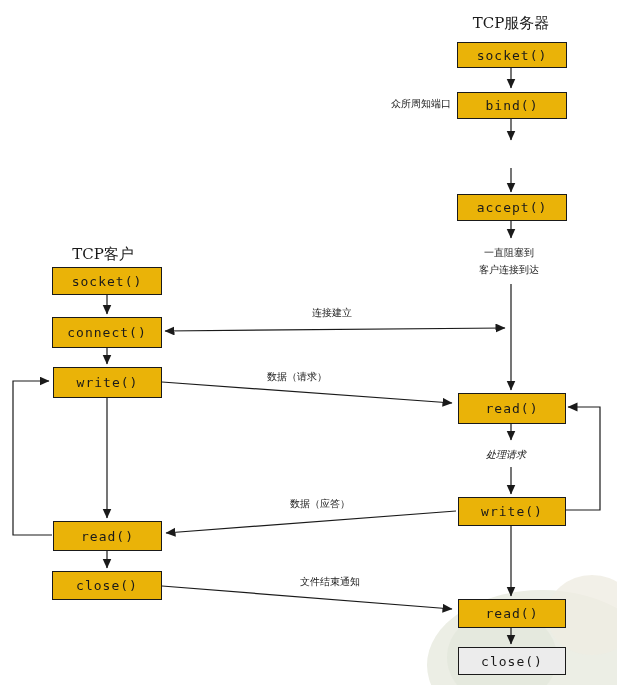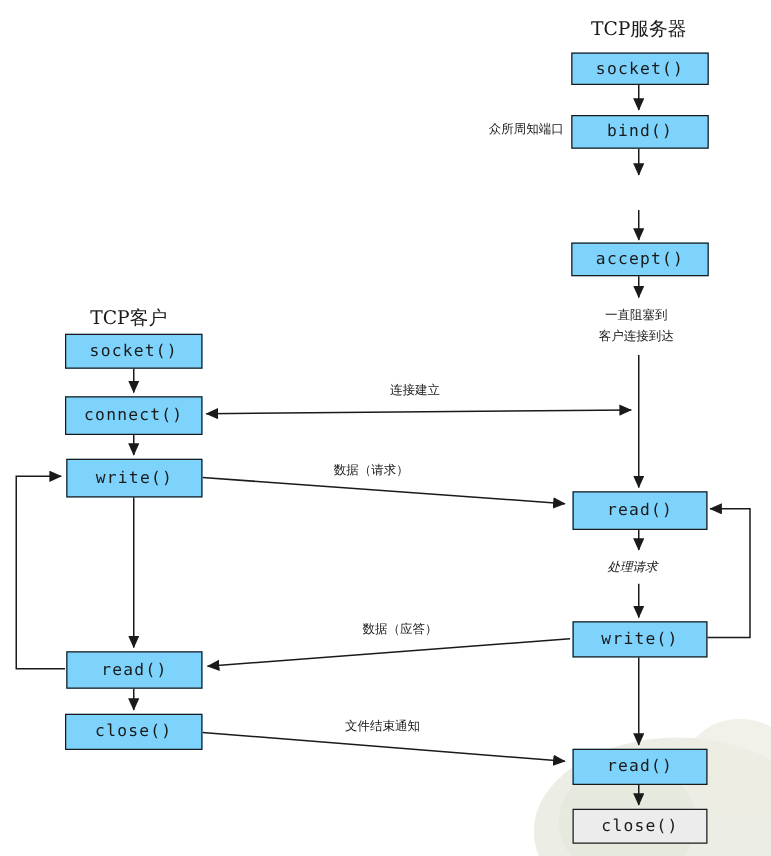--- a/index.html
+++ b/index.html
@@ -7,21 +7,21 @@
     position:relative;width:617px;height:685px;background:#ffffff;overflow:hidden;
     font-family:"DejaVu Serif","Liberation Serif",serif;color:#1a1a1a;
   }
   .wm{position:absolute;z-index:0;}
   .wm-blob1{right:-40px;bottom:-55px;width:230px;height:150px;border-radius:50%;background:#eceee5;}
   .wm-blob2{right:60px;bottom:-20px;width:110px;height:95px;border-radius:50%;background:#e3e7db;opacity:.7;}
   .wm-blob3{right:-20px;bottom:30px;width:90px;height:80px;border-radius:50%;background:#efece2;opacity:.8;}
   svg.lines{position:absolute;left:0;top:0;z-index:1;}
   .box{
     position:absolute;z-index:2;display:flex;align-items:center;justify-content:center;
-    border:1px solid #1a1a1a;background:#7dd3fc;
+    border:1px solid #1a1a1a;background:#eab308;
     font-family:"DejaVu Sans Mono","Liberation Mono",monospace;
     font-size:13px;letter-spacing:1px;white-space:nowrap;
   }
   .box.shaded{background:#ececec;}
   .lbl{position:absolute;z-index:2;font-size:10px;white-space:nowrap;line-height:17px;}
   .lbl.centered{transform:translateX(-50%);text-align:center;}
   .lbl.right-aligned{text-align:right;}
   .title{font-size:15px;}
 </style>
 </head>
@@ -86,15 +86,15 @@
 
   <div class="lbl right-aligned" style="right:166px;top:95px;">众所周知端口</div>
   <div class="lbl centered" style="left:509px;top:244px;">
     <div>一直阻塞到</div>
     <div>客户连接到达</div>
   </div>
   <div class="lbl centered" style="left:332px;top:304px;">连接建立</div>
   <div class="lbl centered" style="left:297px;top:368px;">数据（请求）</div>
   <div class="lbl centered" style="left:506px;top:446px;font-style:italic;">处理请求</div>
   <div class="lbl centered" style="left:320px;top:495px;">数据（应答）</div>
-  <div class="lbl centered" style="left:306px;top:573px;">文件结束通知</div>
+  <div class="lbl centered" style="left:330px;top:573px;">文件结束通知</div>
 
 </div>
 
 </body></html>

